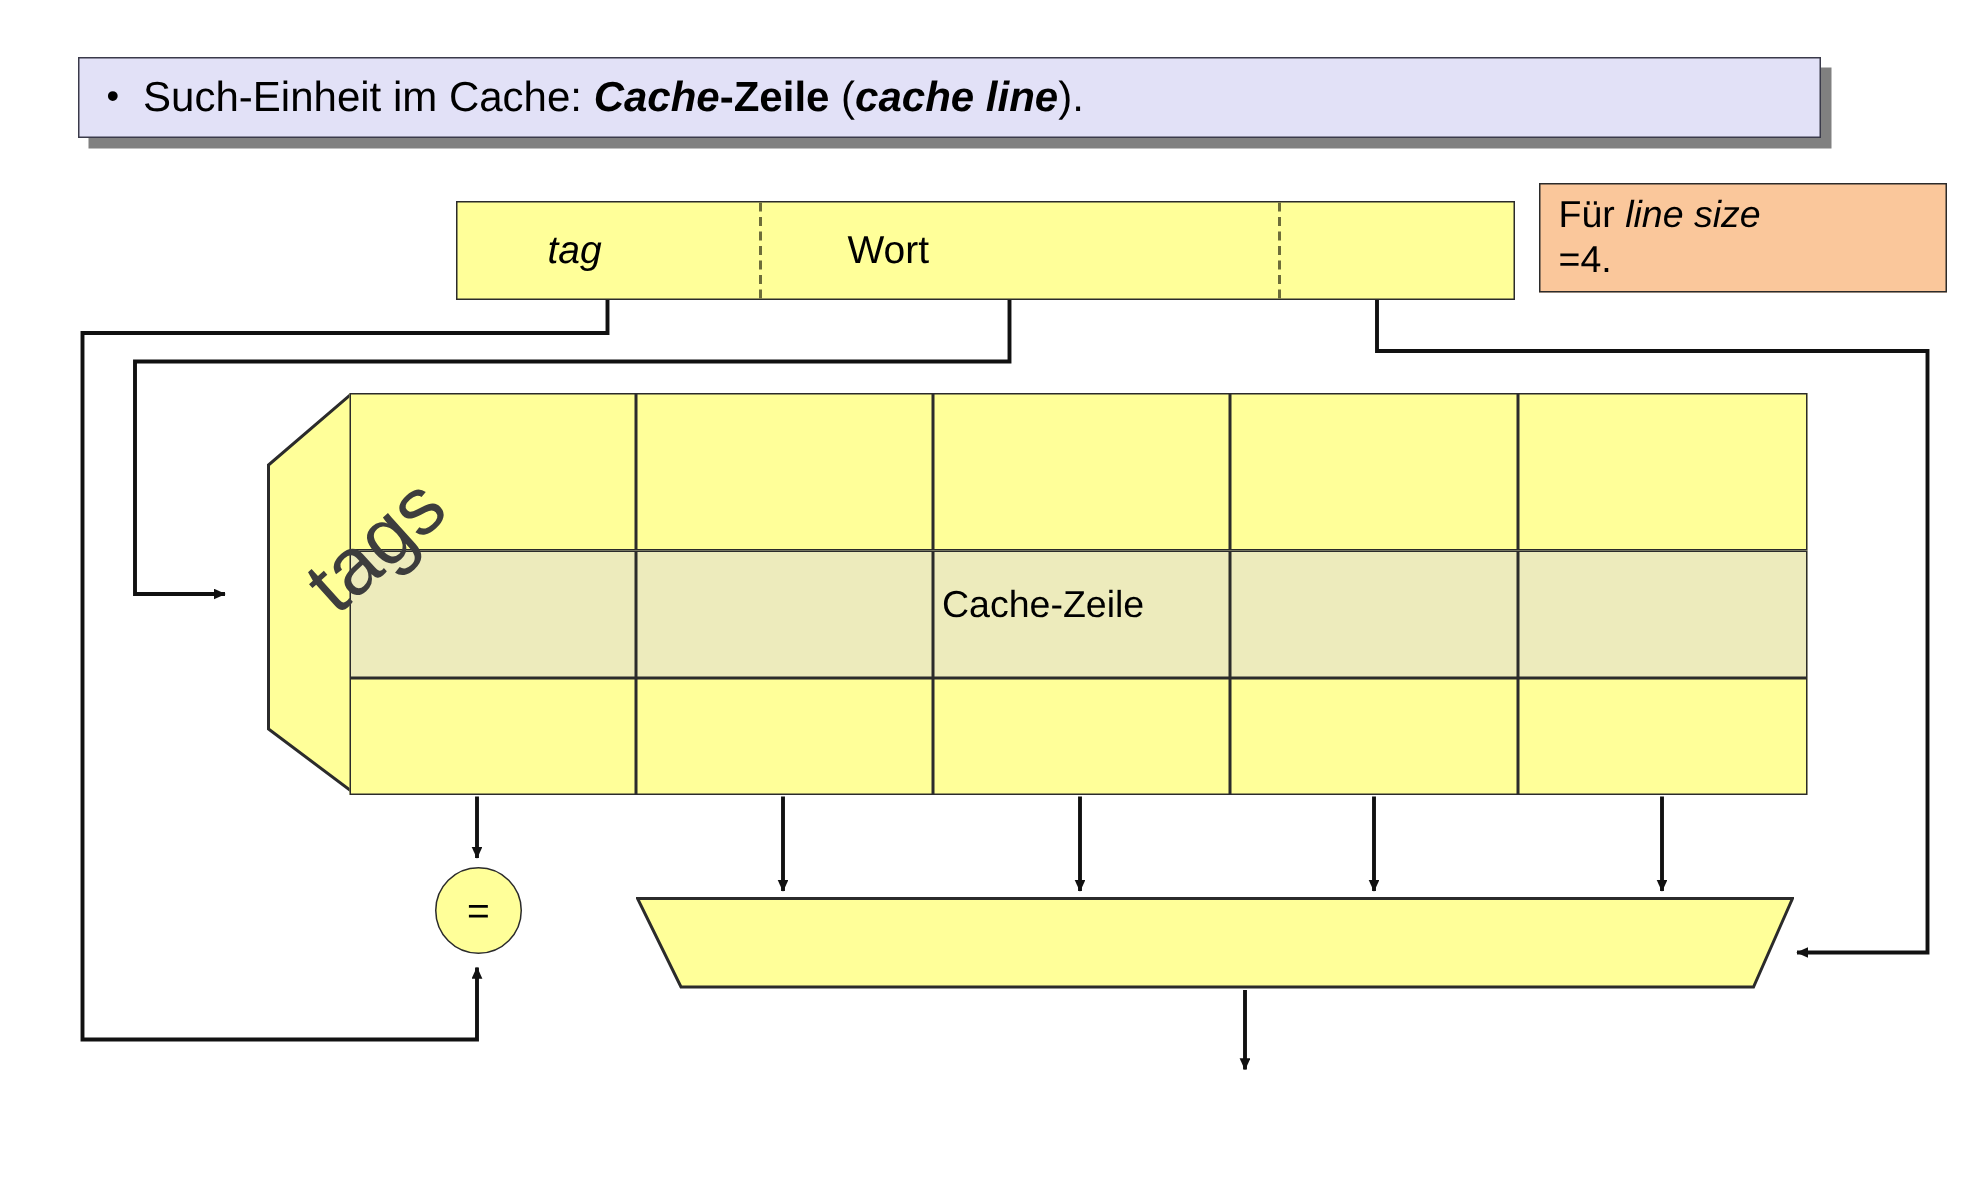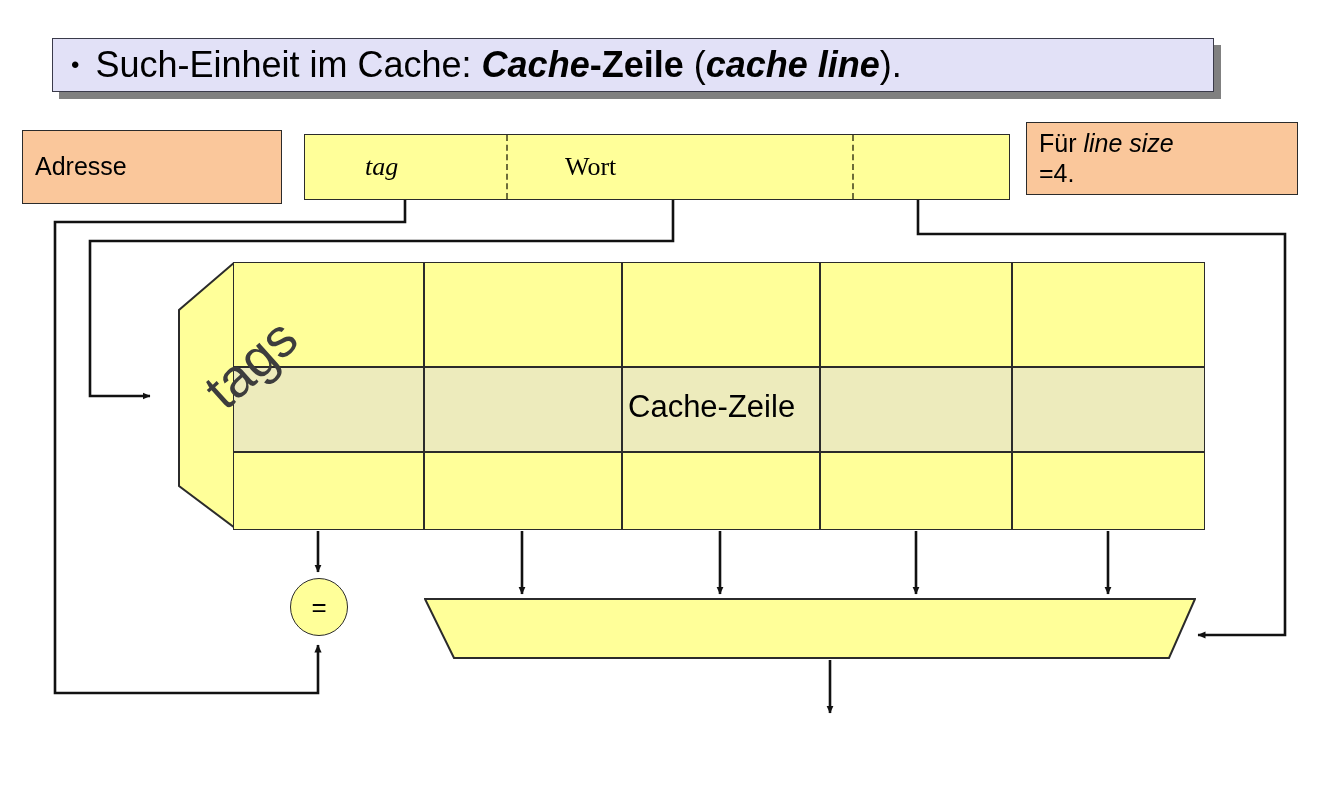--- a/index.html
+++ b/index.html
@@ -25,21 +25,21 @@
   .banner {
     position: absolute;
     background: #e2e1f7;
     border: 1px solid #3a3a4a;
     box-shadow: 7px 7px 0 0 #808080;
     box-sizing: border-box;
     display: flex;
     align-items: center;
   }
   .banner-text {
-    font-size: 36px;
+    font-size: 28px;
     color: #000;
     white-space: nowrap;
     line-height: 1.1;
   }
   #header-banner {
     left: 52px;
     top: 38px;
     width: 1162px;
     height: 54px;
     padding-left: 18px;
@@ -97,21 +97,20 @@
     background: #ffff99;
     border: 1px solid #2b2b2b;
     box-sizing: border-box;
   }
   #address-bar .field-label {
     position: absolute;
     font-size: 26px;
     color: #000;
     top: 50%;
     transform: translateY(-50%);
-    font-family: Liberation Serif, serif;
   }
   #tag-field-label  { left: 60px; font-style: italic; }
   #index-field-label{ left: 260px; }
   .addr-div {
     position: absolute;
     top: 0;
     bottom: 0;
     border-left: 2px dashed #6d6d3a;
     width: 0;
   }
@@ -144,21 +143,21 @@
     color: #3d3d3d;
     transform: rotate(-42deg);
     transform-origin: 10px 70px;
     pointer-events: none;
   }
 
   #cacheline-label {
     position: absolute;
     left: 628px;
     top: 389px;
-    font-size: 31px;
+    font-size: 25px;
     color: #000;
   }
 
   
   #comparator {
     position: absolute;
     left: 290px;
     top: 578px;
     width: 58px;
     height: 58px;
@@ -219,23 +218,20 @@
 
       <path d="M830,660 L830,713" marker-end="url(#arrow)"></path>
     </g>
   </svg>
 
   <div class="banner" id="header-banner">
     <span class="bullet">•</span>
     <span class="banner-text"><span>Such-Einheit im Cache: </span><span class="bbi">Cache</span><span class="bb">-Zeile</span><span> (</span><span class="bbi">cache line</span><span>).</span></span>
   </div>
 
-  <div class="peach-box" id="adresse-box">
-    <span>Adresse</span>
-  </div>
 
   <div id="address-bar">
     <div class="addr-div" id="addr-div-1"></div>
     <div class="addr-div" id="addr-div-2"></div>
     <span class="field-label" id="tag-field-label">tag</span>
     <span class="field-label" id="index-field-label">Wort</span>
   </div>
 
   <div class="peach-box" id="linesize-box">
     <span>Für </span><span class="bi">line size</span><br>

